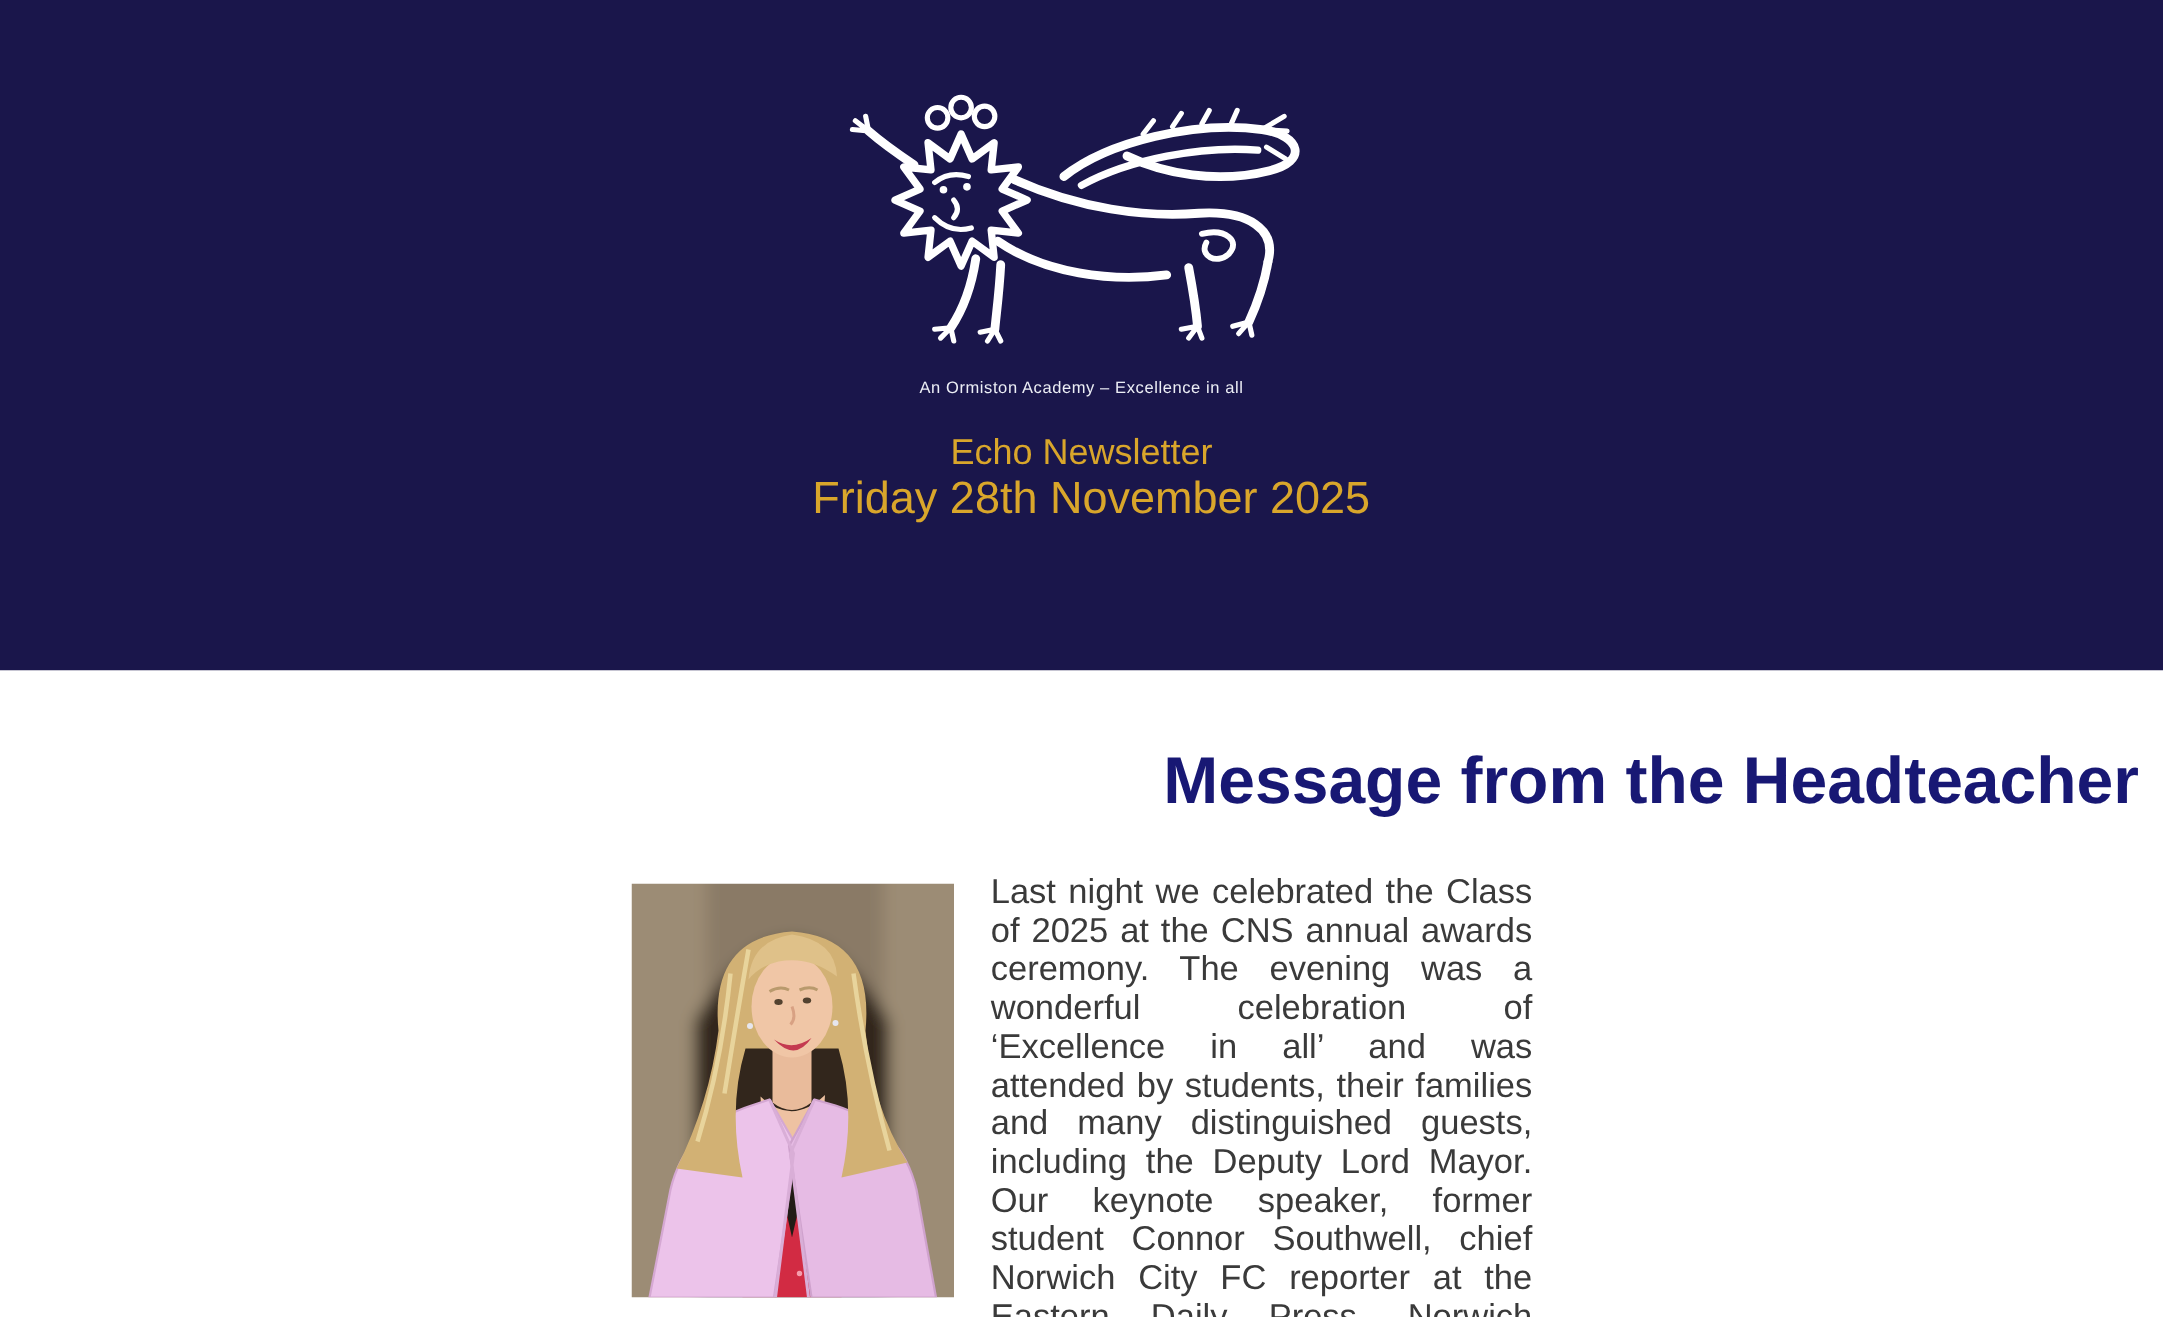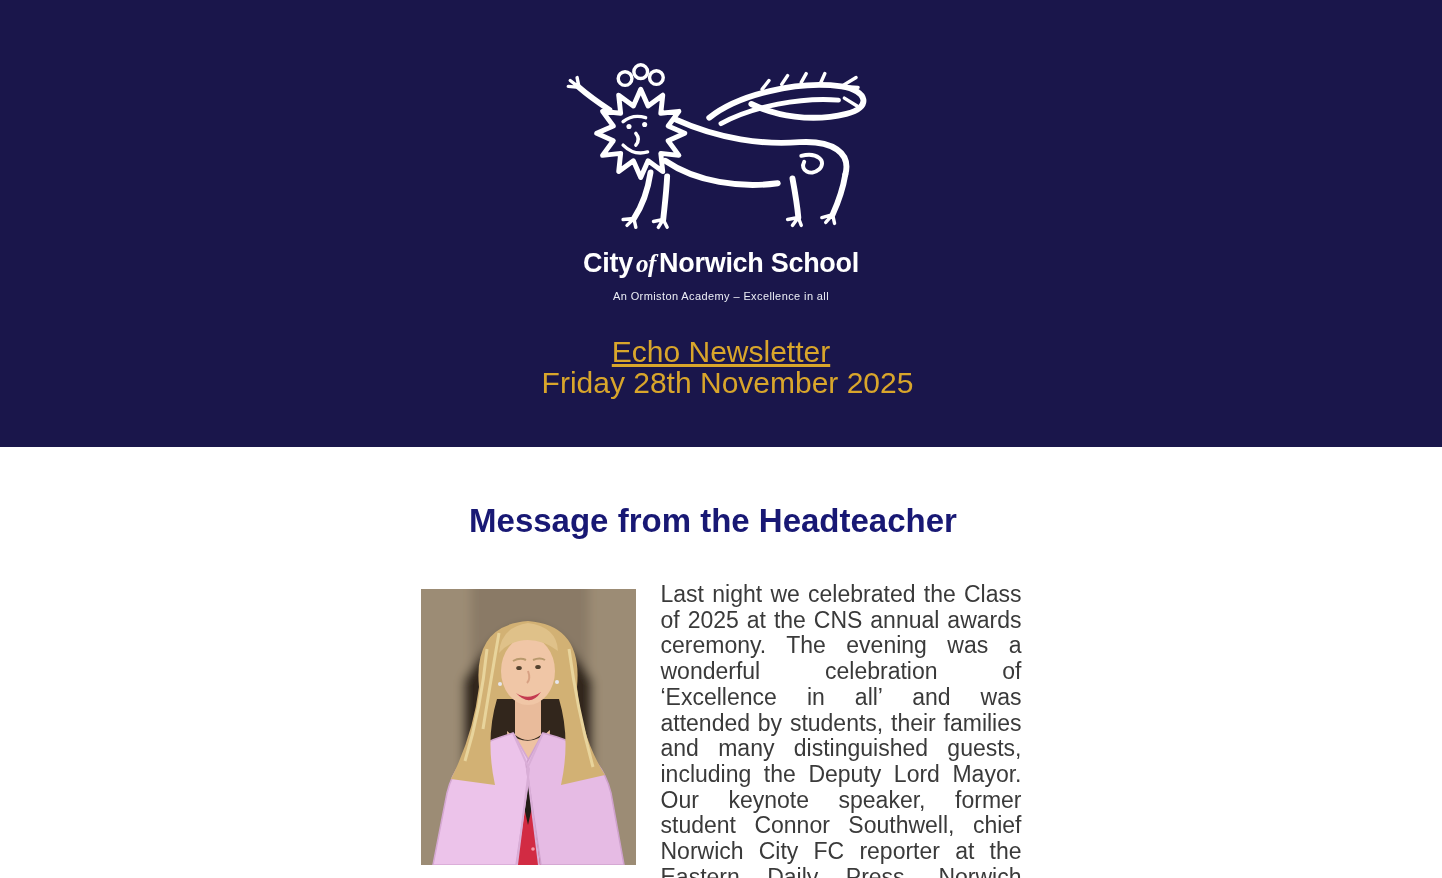--- a/index.html
+++ b/index.html
@@ -25,40 +25,39 @@
   .school-name .of-word {
     font-family: "Liberation Serif", serif;
     font-style: italic; font-weight: 600; font-size: 25px;
     padding: 0 3px;
   }
   .school-tagline {
     color: #eceef5; font-size: 11px; letter-spacing: 0.4px;
     margin-top: 7px; line-height: 18px;
   }
   .gold-title {
-    color: #d9a62b; font-size: 30px; line-height: 30px;
-    margin-top: 32px;
-    text-decoration: underline;
+    color: #d9a62b; font-size: 24px; line-height: 30px;
+    margin-top: 19px;
   }
   .gold-date {
     color: #d9a62b; font-size: 30px; line-height: 30px;
     margin-top: 1px;
     padding-left: 13px;
   }
 
   
   .main-section {
     position: absolute; top: 447px; left: 0;
     width: 100%; height: 431px; background: #ffffff;
   }
   .section-heading {
     margin: 55px 16px 0 0;
-    text-align: center;
+    text-align: right;
     color: #181874;
-    font-size: 33px; font-weight: bold; line-height: 38px;
+    font-size: 44px; font-weight: bold; line-height: 38px;
   }
   .content-row {
     width: 601px; margin: 42px auto 0 auto;
     display: flex; align-items: flex-start;
   }
   .photo-frame {
     flex: none; width: 215px; height: 276px;
     margin-top: 7px; overflow: hidden;
   }
   .message-paragraph {
@@ -108,23 +107,20 @@
         <circle stroke-width="3.5" cx="104" cy="21" r="7"></circle>
 
         <path stroke-width="3.5" d="M 70 66 Q 80 58 93 62"></path>
         <circle cx="76" cy="71" r="2.6" fill="#ffffff" stroke="none"></circle>
         <circle cx="92" cy="69" r="2.6" fill="#ffffff" stroke="none"></circle>
         <path stroke-width="3.5" d="M 83 78 Q 88 84 83 90"></path>
         <path stroke-width="3.5" d="M 70 90 Q 81 101 95 97"></path>
       </g>
     </svg>
 
-    <div class="school-name">
-      <span>City</span><span class="of-word">of</span><span>Norwich School</span>
-    </div>
 
     <div class="school-tagline">An Ormiston Academy – Excellence in all</div>
 
     <div class="gold-title">Echo Newsletter</div>
 
     <div class="gold-date">Friday 28th November 2025</div>
   </div>
 
   <div class="main-section">
 

